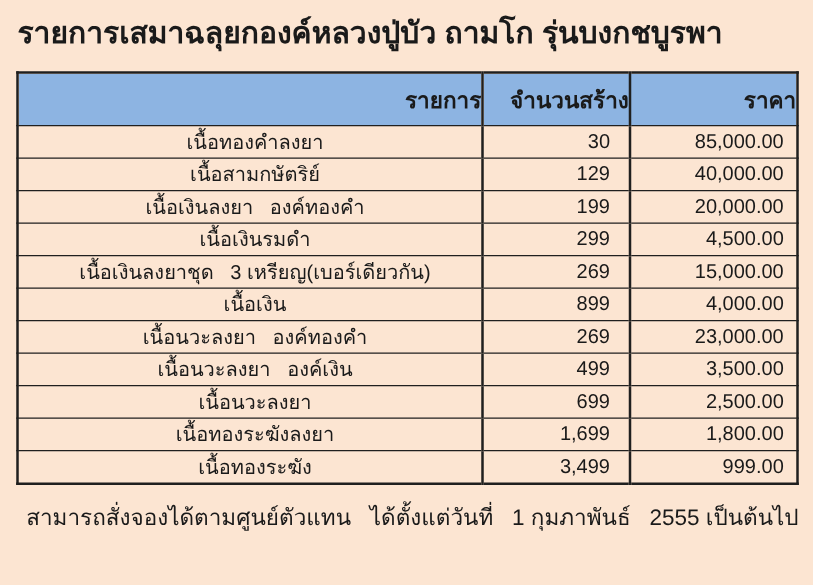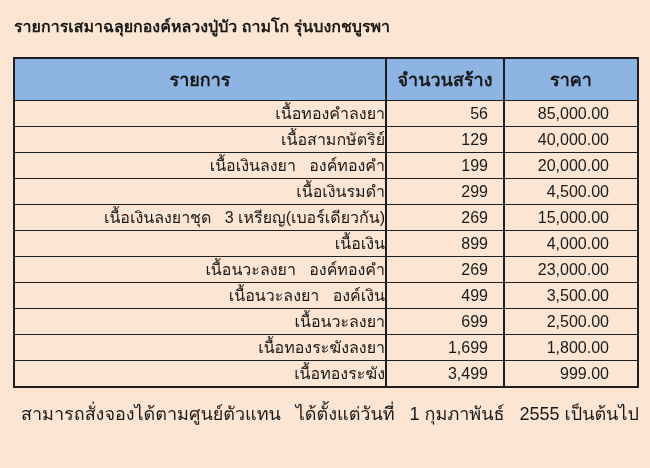--- a/index.html
+++ b/index.html
@@ -9,21 +9,21 @@
   body {
     width: 650px;
     height: 468px;
     overflow: hidden;
     background: var(--bg, #FCE5D2);
     color: var(--fg, #1A1A1A);
     font-family: "Liberation Sans", "DejaVu Sans", sans-serif;
   }
   .title {
     margin: 14px 0 13px 14px;
-    font-size: 16px;
+    font-size: 24px;
     line-height: 26px;
     font-weight: bold;
     white-space: pre-wrap;
   }
   table.price-table {
     border-collapse: collapse;
     table-layout: fixed;
     width: 624px;
     margin: 17px 0 0 13px;
     border: 2px solid var(--border, #1F1F1F);
@@ -38,39 +38,39 @@
     overflow: hidden;
   }
   th.sep, td.sep {
     border-left: 2px solid var(--border, #1F1F1F);
   }
   thead th {
     background: var(--header-bg, #8DB4E2);
     height: 41px;
     font-size: 18px;
     font-weight: bold;
-    text-align: center;
+    text-align: right;
   }
   tbody td {
     height: 23px;
     font-size: 16px;
     background: var(--bg, #FCE5D2);
   }
   td.item {
     padding-left: 8px;
-    text-align: right;
+    text-align: center;
     white-space: pre-wrap;
   }
   td.qty {
     text-align: right;
     padding-right: 15px;
   }
   td.price {
     text-align: right;
-    padding-right: 28px;
+    padding-right: 10px;
   }
   .footer {
     margin: 14px 0 0 21px;
     font-size: 18px;
     line-height: 24px;
     white-space: pre-wrap;
   }
 </style>
 </head>
 <body>
@@ -88,21 +88,21 @@
     <thead>
       <tr>
         <th>รายการ</th>
         <th class="sep">จำนวนสร้าง</th>
         <th class="sep">ราคา</th>
       </tr>
     </thead>
     <tbody>
   <tr>
     <td class="item">เนื้อทองคำลงยา</td>
-    <td class="qty sep">56</td>
+    <td class="qty sep">30</td>
     <td class="price sep">85,000.00</td>
   </tr>
 
 
   <tr>
     <td class="item">เนื้อสามกษัตริย์</td>
     <td class="qty sep">129</td>
     <td class="price sep">40,000.00</td>
   </tr>
 

